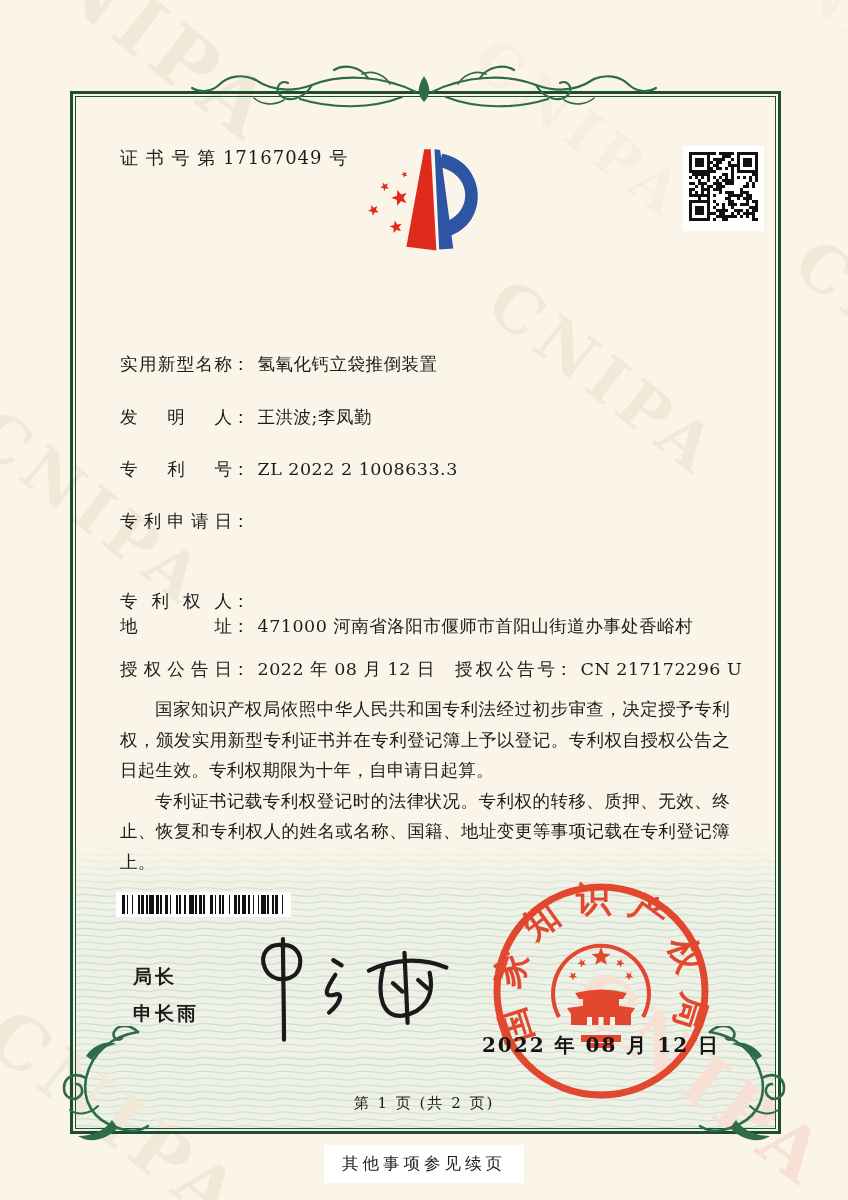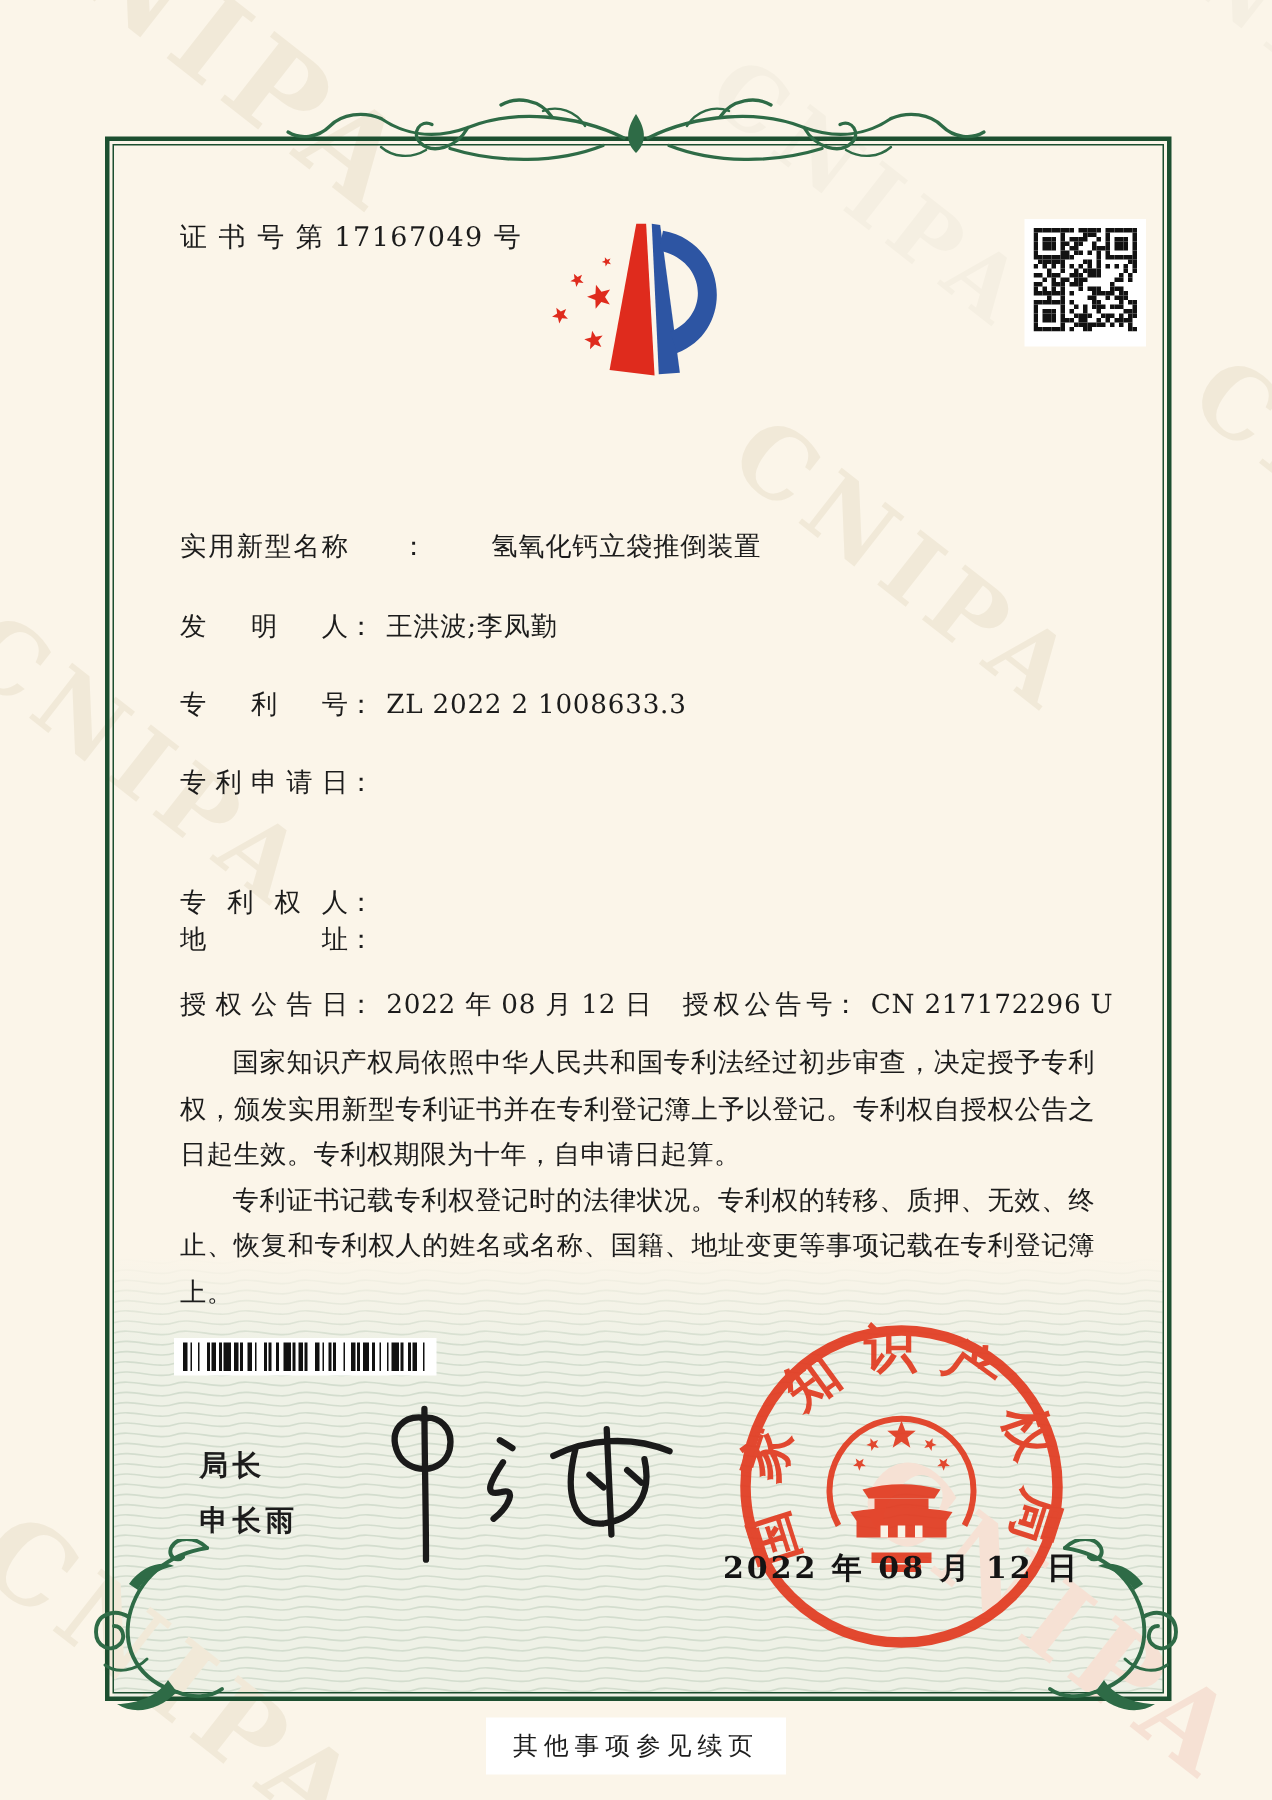--- a/index.html
+++ b/index.html
@@ -486,21 +486,21 @@
           <rect x="18" y="66" width="3" height="3" fill="#111"></rect>
           <rect x="24" y="66" width="3" height="3" fill="#111"></rect>
           <rect x="33" y="66" width="3" height="3" fill="#111"></rect>
           <rect x="36" y="66" width="3" height="3" fill="#111"></rect>
           <rect x="63" y="66" width="3" height="3" fill="#111"></rect>
           <rect x="66" y="66" width="3" height="3" fill="#111"></rect>
         </svg>
     </div>
 
 
-    <div class="field-row" style="top:352px;gap:35px;">
+    <div class="field-row" style="top:352px;">
       <span class="f-label">实用新型名称</span>
         <span class="f-colon">：</span>
         <span class="f-value">氢氧化钙立袋推倒装置</span>
     </div>
     <div class="field-row" style="top:405px;">
       <span class="f-label">发明人</span>
         <span class="f-colon">：</span>
         <span class="f-value">王洪波;李凤勤</span>
     </div>
     <div class="field-row" style="top:457px;">
@@ -512,20 +512,21 @@
       <span class="f-label">专利申请日</span>
         <span class="f-colon">：</span>
     </div>
     <div class="field-row" style="top:589px;">
       <span class="f-label">专利权人</span>
         <span class="f-colon">：</span>
     </div>
     <div class="field-row" style="top:614px;">
       <span class="f-label">地址</span>
         <span class="f-colon">：</span>
+        <span class="f-value">471000 河南省洛阳市偃师市首阳山街道办事处香峪村</span>
     </div>
     <div class="field-row" style="top:657px;">
       <span class="f-label">授权公告日</span>
         <span class="f-colon">：</span>
         <span class="f-value">2022 年 08 月 12 日</span>
       <span class="f-pair2">
         <span class="f-label2">授权公告号</span>
           <span class="f-colon">：</span>
           <span class="f-value">CN 217172296 U</span>
       </span>
@@ -649,16 +650,17 @@
           <path d="M-34,1 Q0,-5 34,1 L30,7 L-30,7 Z"></path>
           <rect x="-30" y="7" width="60" height="11"></rect>
           <rect x="-14" y="10" width="5" height="8" fill="#fbf5e9"></rect>
           <rect x="-2.5" y="10" width="5" height="8" fill="#fbf5e9"></rect>
           <rect x="9" y="10" width="5" height="8" fill="#fbf5e9"></rect>
         </g>
       </g>
     </svg>
     <div class="seal-date">2022 年 08 月 12 日</div>
 
+    <div class="page-no">第 1 页 (共 2 页)</div>
   </div>
 
   <div class="cont-note">其他事项参见续页</div>
 </div>
 
 </body></html>

